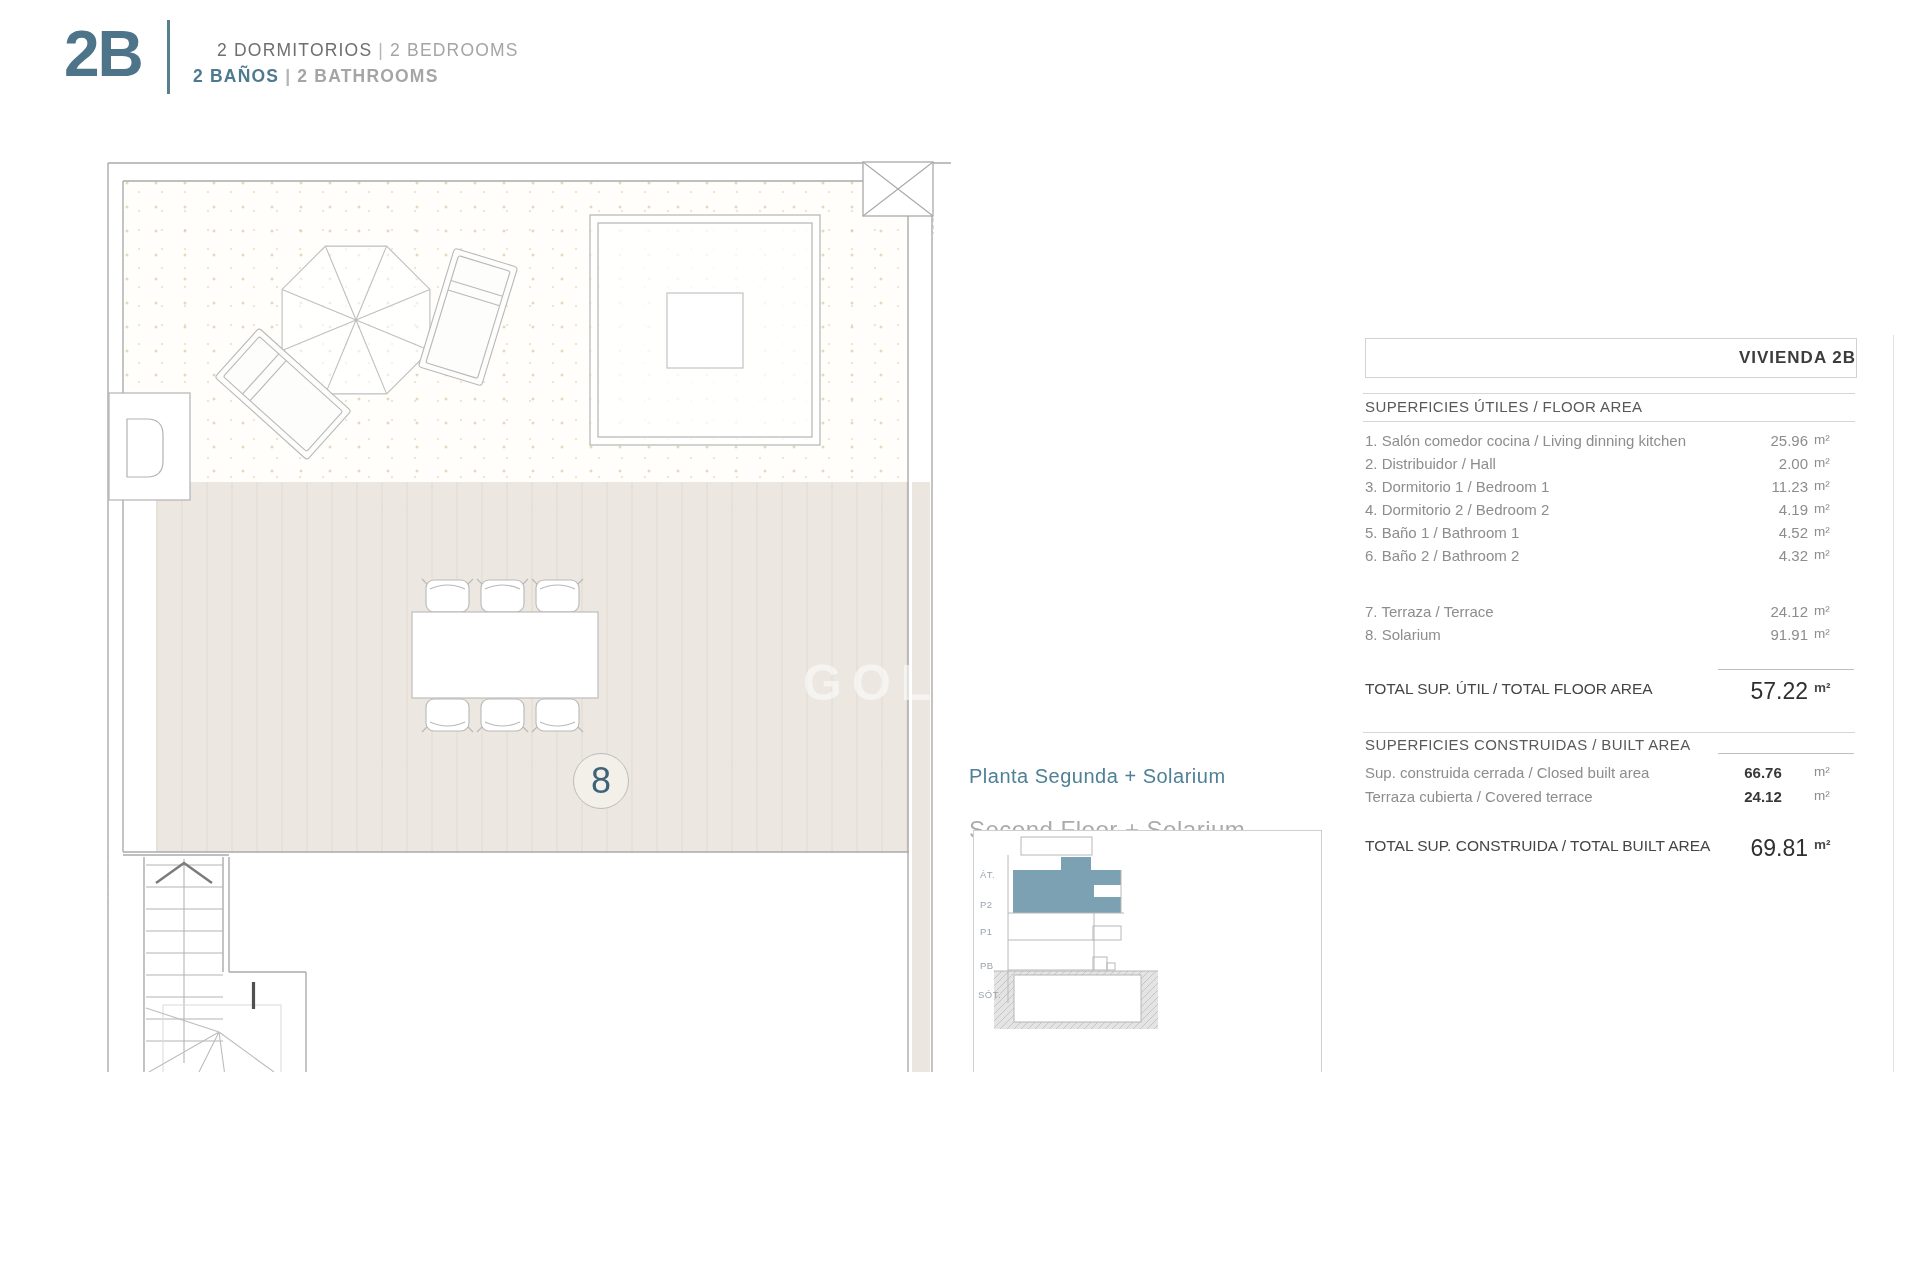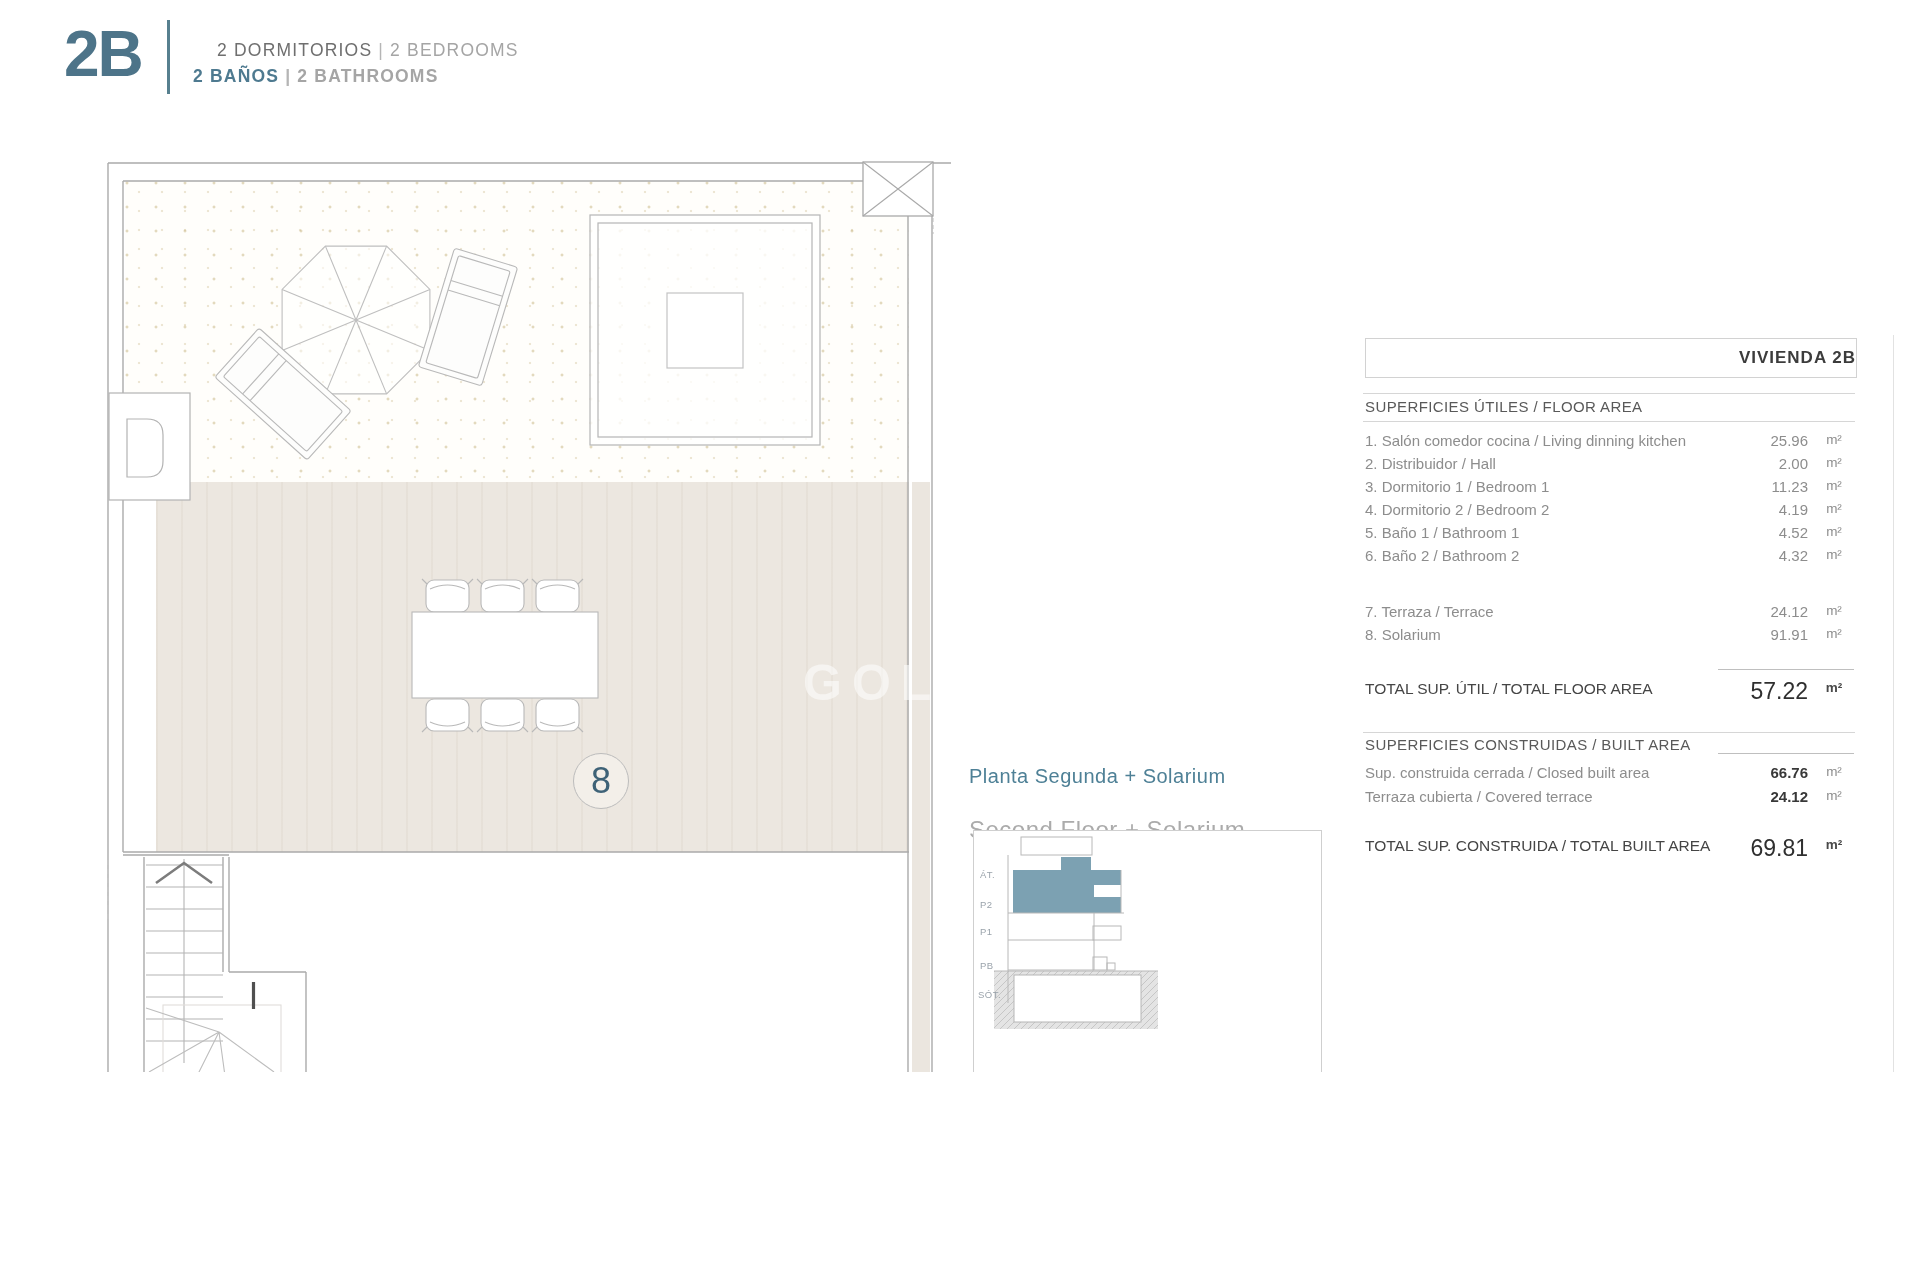--- a/index.html
+++ b/index.html
@@ -46,22 +46,22 @@
   .area-table{position:absolute;left:1363px;top:338px;width:515px;font-size:15px;color:#8d8d8d;}
   .vt-header{position:absolute;left:2px;top:0;width:490px;height:38px;border:1px solid #d2d2d2;
      text-align:right;line-height:38px;font-size:17px;font-weight:bold;color:#3c3c3c;letter-spacing:1px;}
   .rule{position:absolute;left:0;height:1px;background:#d6d6d6;}
   .rule-full{width:492px;}
   .rule-val{right:24px;left:auto;width:136px;background:#bfbfbf;}
   .sec-head{position:absolute;left:2px;font-size:15px;color:#595959;letter-spacing:0.4px;white-space:nowrap;}
   .trow{position:absolute;left:0;width:515px;height:24px;}
   .trow .lbl{position:absolute;left:2px;top:3px;white-space:nowrap;}
   .trow .val{position:absolute;right:70px;top:3px;width:90px;text-align:right;}
-  .trow .unit{position:absolute;right:24px;top:3px;width:40px;text-align:center;font-size:13.5px;}
-  .trow.bold-val .val{color:#383838;font-weight:bold;}
+  .trow .unit{position:absolute;right:24px;top:3px;width:40px;text-align:left;font-size:13.5px;}
+  .trow.bold-val .val{color:#383838;font-weight:bold;text-align:center;}
   .trow.total .lbl{color:#454545;font-size:15.5px;top:2px;}
   .trow.total .val{color:#2f2f2f;font-weight:normal;font-size:23px;top:0;}
   .trow.total .unit{color:#4a4a4a;font-weight:bold;top:2px;}
 
   .edge-line{position:absolute;left:1893px;top:335px;width:1px;height:935px;background:#e2e2e2;}
   .bottom-line{position:absolute;left:0;top:1272px;width:1920px;height:2px;background:#e9e7e4;}
 </style>
 </head>
 <body>
 

